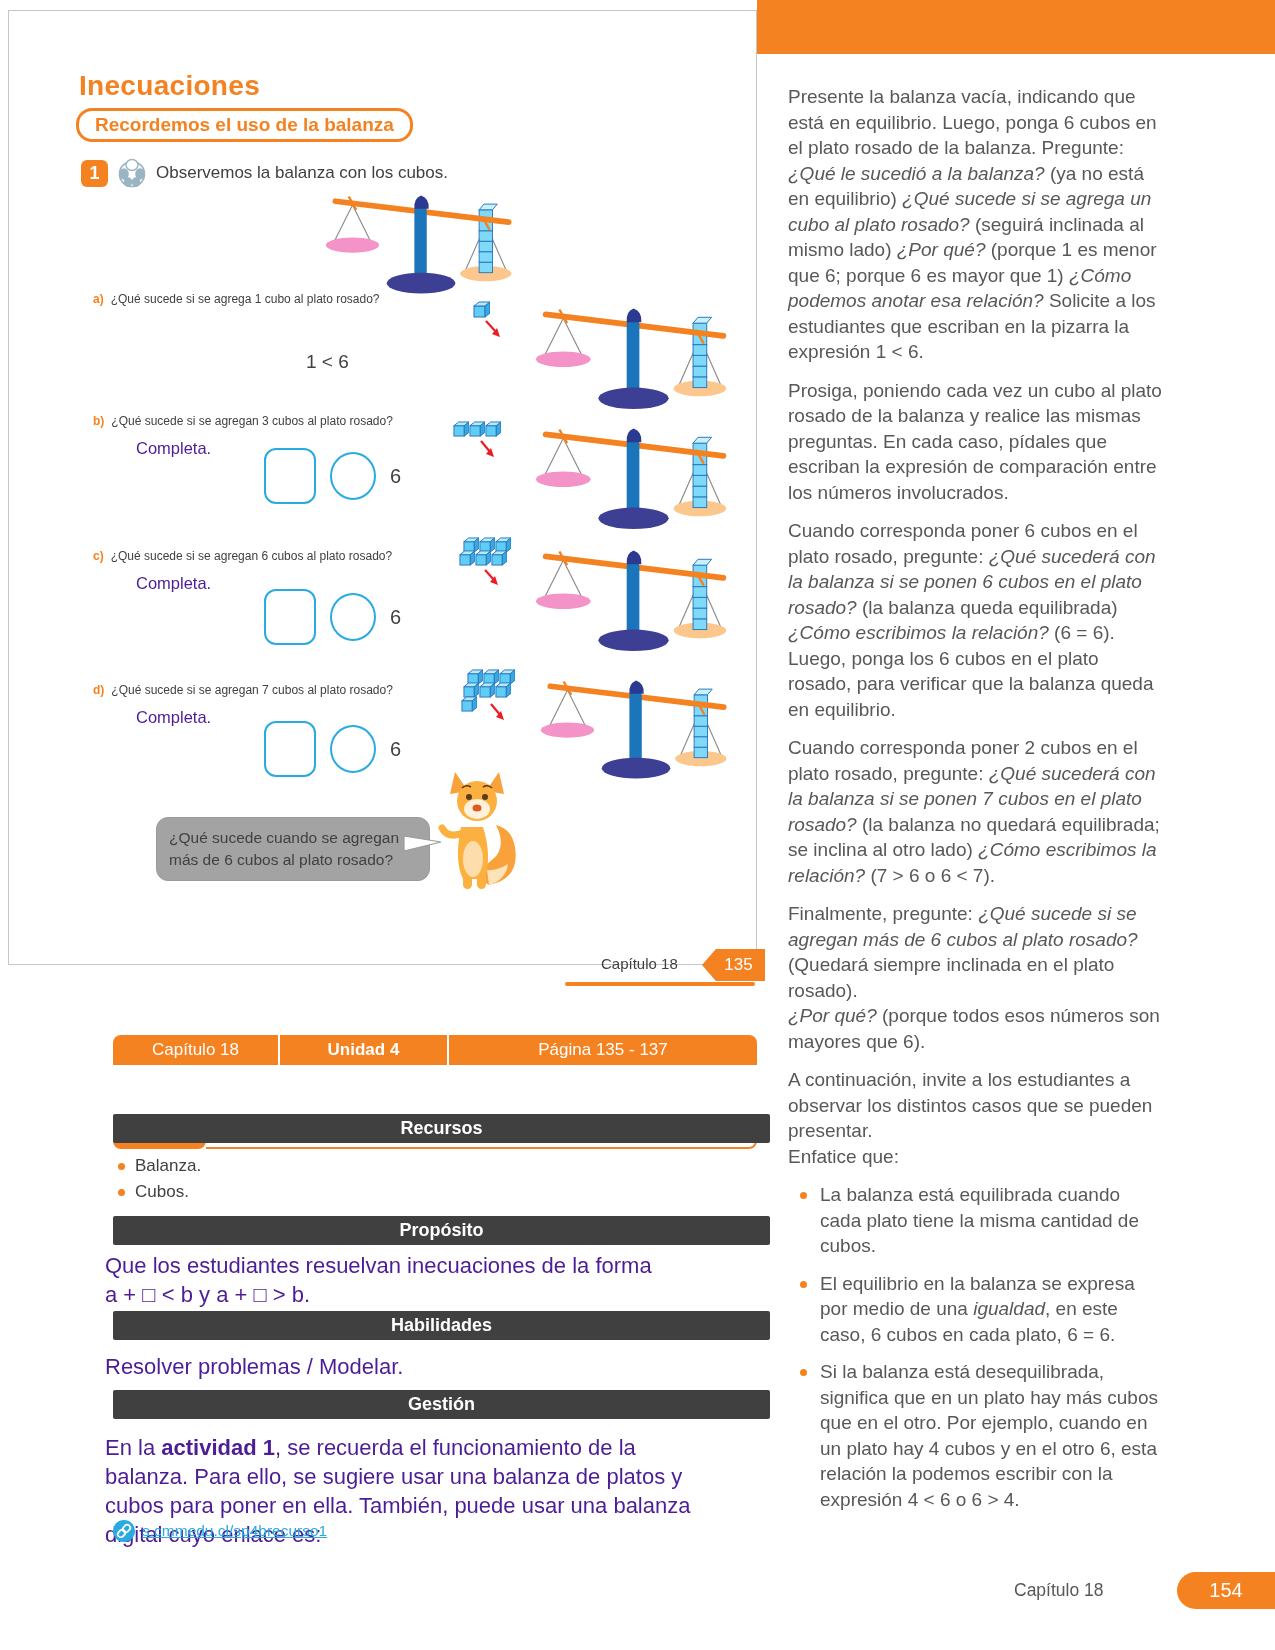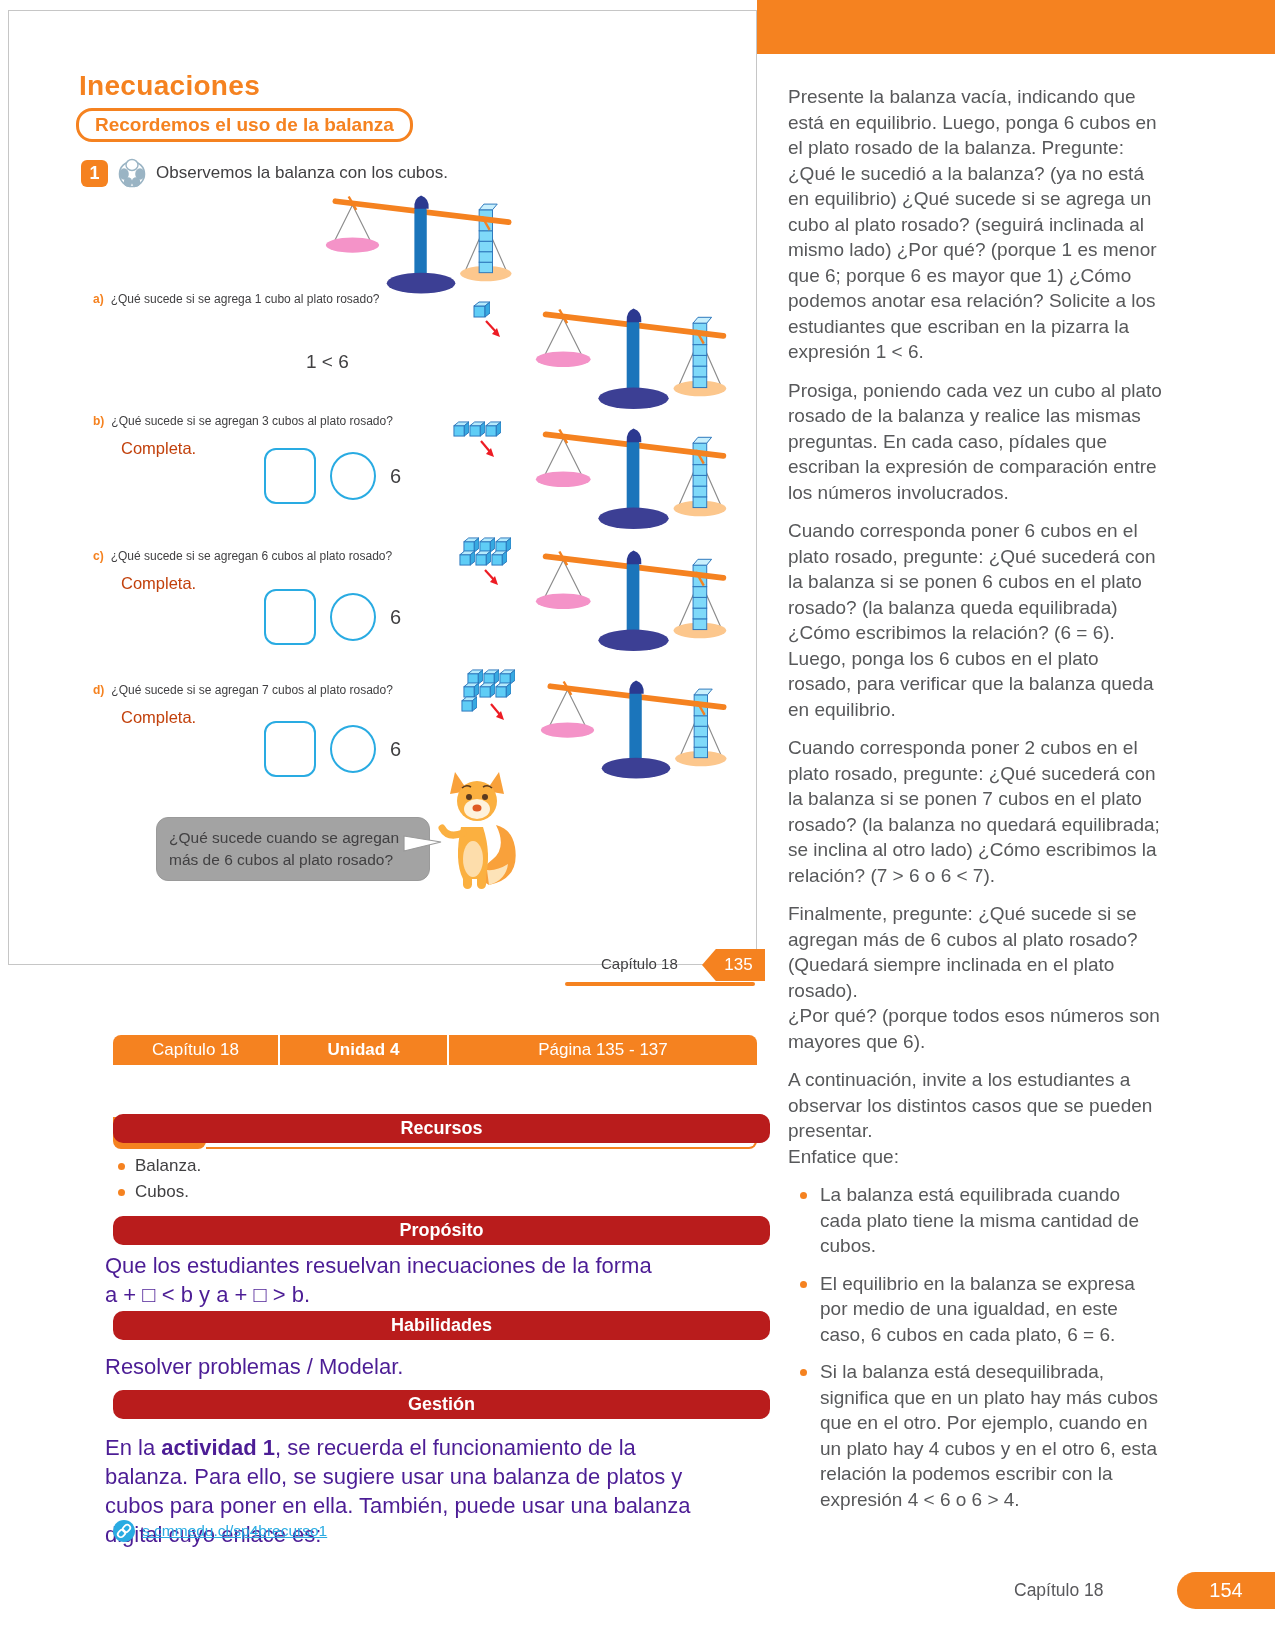--- a/index.html
+++ b/index.html
@@ -1,38 +1,38 @@
 <!DOCTYPE html>
 <html><head>
 <meta charset="utf-8">
 <style>
   html,body{margin:0;padding:0;}
   body{
     width:1275px;height:1650px;position:relative;background:#ffffff;
     font-family:"Liberation Sans", sans-serif;overflow:hidden;
   }
   .abs{position:absolute;}
-  .it{}
+  .it{font-style:italic;}
   .bold{font-weight:700;}
 
   
   .orange-band{left:757px;top:0;width:518px;height:54px;background:#f58220;}
 
   
   .student-page{left:8px;top:10px;width:747px;height:953px;background:#fff;border:1px solid #c6c6c6;}
   .sp-title{left:70px;top:40px;font-size:28px;font-weight:700;color:#f58220;letter-spacing:.3px;}
   .section-badge{left:67px;top:97px;border:3px solid #f58220;border-radius:16px;color:#f58220;
     font-weight:700;font-size:19px;padding:3px 16px;background:#fff;}
   .activity-row{left:72px;top:146px;display:flex;align-items:center;gap:9px;font-size:17px;color:#414042;}
   .act-num{width:27px;height:27px;background:#f58220;border-radius:6px;color:#fff;font-weight:700;
     font-size:18px;display:flex;align-items:center;justify-content:center;}
 
   .q{font-size:12px;color:#414042;width:470px;left:84px;}
   .q-label{color:#f58220;font-weight:700;margin-right:7px;}
-  .q-prompt{left:112px;font-size:16.5px;color:#c2410c;}
+  .q-prompt{left:127px;font-size:16.5px;color:#4c1d95;}
   .answer-a{left:297px;top:340px;font-size:19px;color:#414042;}
 
   .shapes{display:flex;align-items:center;gap:14px;left:255px;}
   .shape-square{width:48px;height:52px;border:2.5px solid #29abe2;border-radius:12px;background:#fff;}
   .shape-ellipse{width:42px;height:44px;border:2.5px solid #29abe2;border-radius:50%;background:#fff;}
   .shape-val{font-size:20px;color:#414042;}
 
   .bubble{left:147px;top:806px;width:248px;border:1.5px solid #9a9a9a;border-radius:12px;
     padding:9px 12px;font-size:15.5px;line-height:22px;color:#414042;background:#a3a3a3;}
   .bubble-tail{left:394px;top:822px;}
@@ -47,21 +47,21 @@
   .ip-row1{left:113px;top:1035px;width:644px;height:30px;display:flex;gap:2px;}
   .ip-cell{background:#f58220;color:#fff;font-size:17px;display:flex;align-items:center;justify-content:center;}
   .ip-cell.c1{width:165px;border-radius:8px 0 0 0;}
   .ip-cell.c2{width:167px;font-weight:700;}
   .ip-cell.c3{flex:1;border-radius:0 8px 0 0;}
   .ip-row2{left:113px;top:1117px;width:644px;height:32px;display:flex;}
   .ip-clase{width:93px;background:#f58220;color:#fff;font-size:17px;display:flex;align-items:center;
     justify-content:center;border-radius:0 0 8px 8px;}
   .ip-topic{flex:1;border:2px solid #f58220;border-left:none;border-radius:0 0 8px 0;color:#f58220;
     font-size:17px;display:flex;align-items:center;justify-content:center;box-sizing:border-box;}
-  .ip-bar{left:113px;width:657px;height:29px;background:#b91c1c;border-radius:10px;color:#fff;
+  .ip-bar{left:113px;width:657px;height:29px;background:#404040;border-radius:2px;color:#fff;
     font-weight:700;font-size:18px;display:flex;align-items:center;justify-content:center;}
   .bar-recursos{top:1114px;} .bar-proposito{top:1216px;} .bar-habilidades{top:1311px;} .bar-gestion{top:1390px;}
   .ip-bullets{left:118px;top:1153px;font-size:17px;color:#414042;}
   .ip-bullets .row{display:flex;align-items:center;gap:10px;height:26px;}
   .dot{width:7px;height:7px;border-radius:50%;background:#f58220;flex:none;}
   .ip-text{left:105px;font-size:22px;color:#4c1d95;line-height:29px;}
   .t-proposito{top:1251px;} .t-habilidades{top:1352px;} .t-gestion{top:1433px;width:615px;}
   .link-row{left:113px;top:1520px;display:flex;align-items:center;gap:7px;}
   .link{color:#29abe2;font-size:15.5px;text-decoration:underline;}
 

